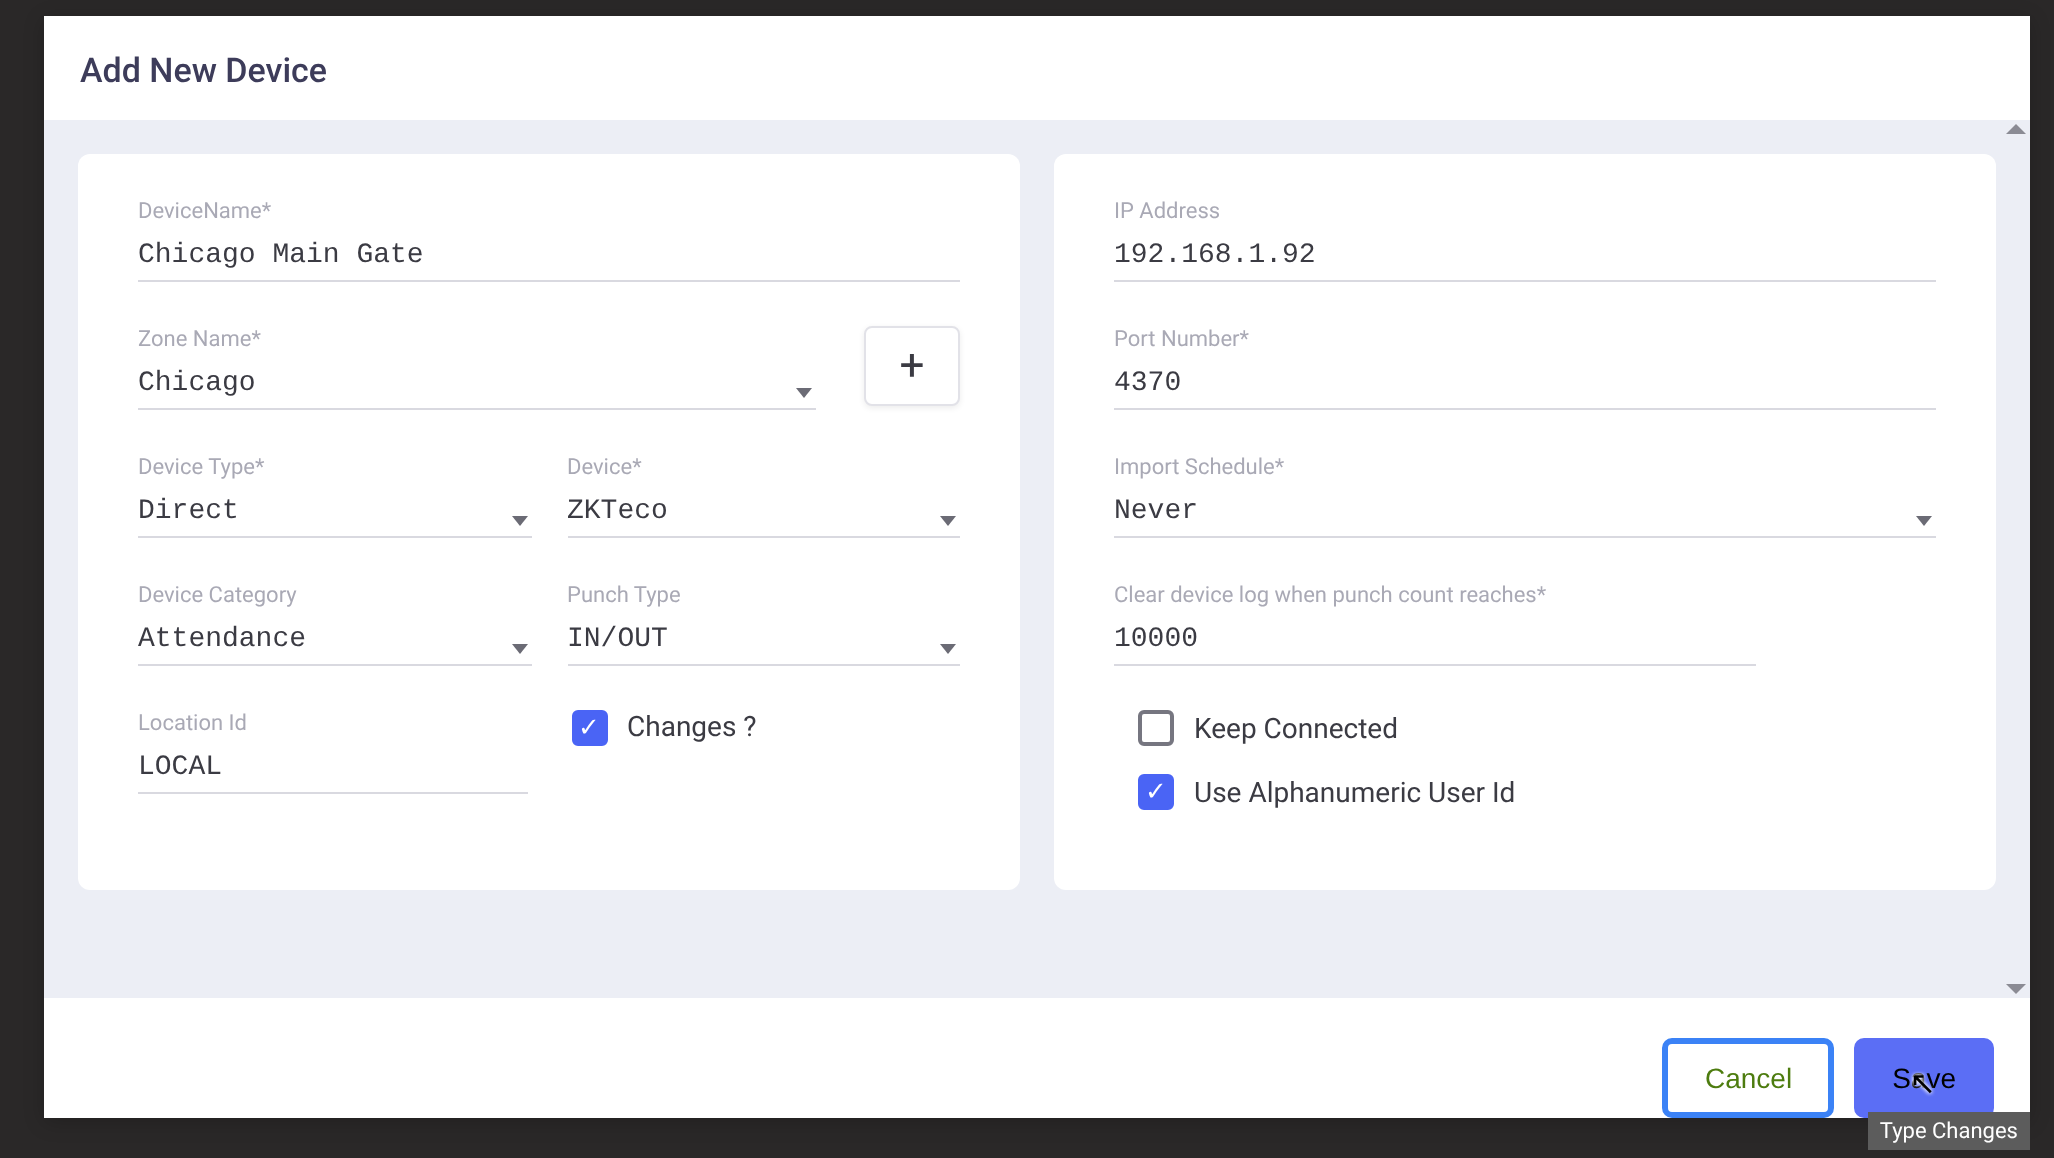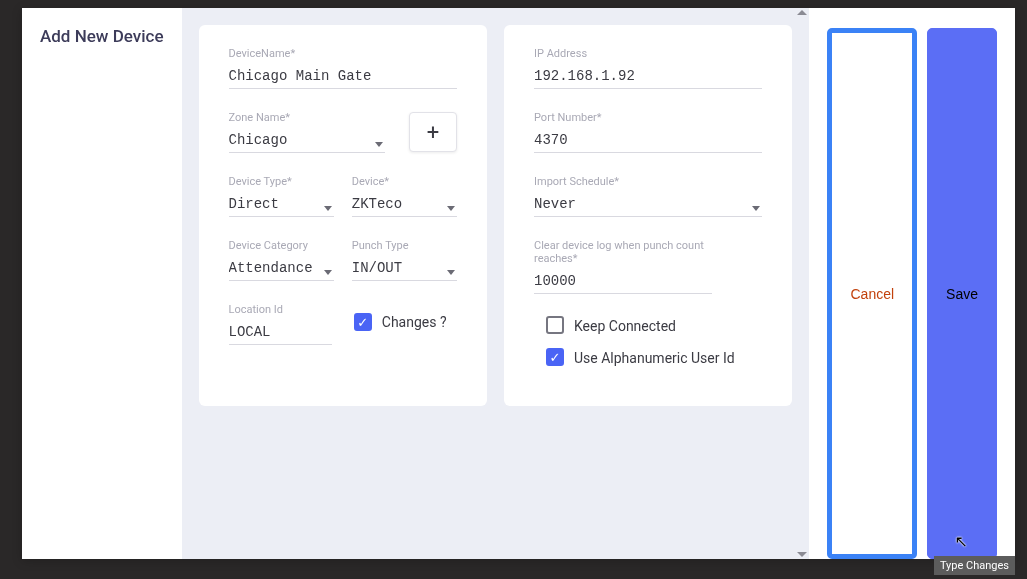--- a/index.html
+++ b/index.html
@@ -14,21 +14,21 @@
       position: relative;
     }
     .modal {
       position: absolute;
       top: 8px;
       left: 22px;
       right: 12px;
       bottom: 20px;
       background: #fff;
       display: flex;
-      flex-direction: row;
+      flex-direction: column;
       box-shadow: 0 2px 10px rgba(0,0,0,0.2);
     }
     .modal-header {
       padding: 18px 18px 14px 18px;
       background: #fff;
     }
     .modal-title {
       font-size: 17px;
       font-weight: 500;
       color: #3d3c5a;
@@ -47,21 +47,21 @@
     .card {
       background: #fff;
       border-radius: 6px;
       padding: 22px 30px 26px 30px;
       flex: 1;
     }
     .form-row {
       margin-bottom: 22px;
       display: flex;
       gap: 18px;
-      align-items: center;
+      align-items: flex-start;
     }
     .field {
       flex: 1;
       display: flex;
       flex-direction: column;
     }
     .field-label {
       font-size: 11px;
       color: #a9a9b5;
       margin-bottom: 4px;
@@ -146,22 +146,22 @@
       gap: 10px;
     }
     .btn {
       padding: 9px 18px;
       border-radius: 5px;
       font-size: 14px;
       cursor: pointer;
     }
     .btn-secondary {
       background: #fff;
-      border: 5px solid #3b82f6;
-      color: #c2410c;
+      border: 3px solid #3b82f6;
+      color: #4d7c0f;
     }
     .btn-primary {
       background: #5b6ef5;
       border: 1px solid #5b6ef5;
       color: #000000;
     }
     .scroll-ind {
       position: absolute;
       right: 2px;
       width: 0; height: 0;

